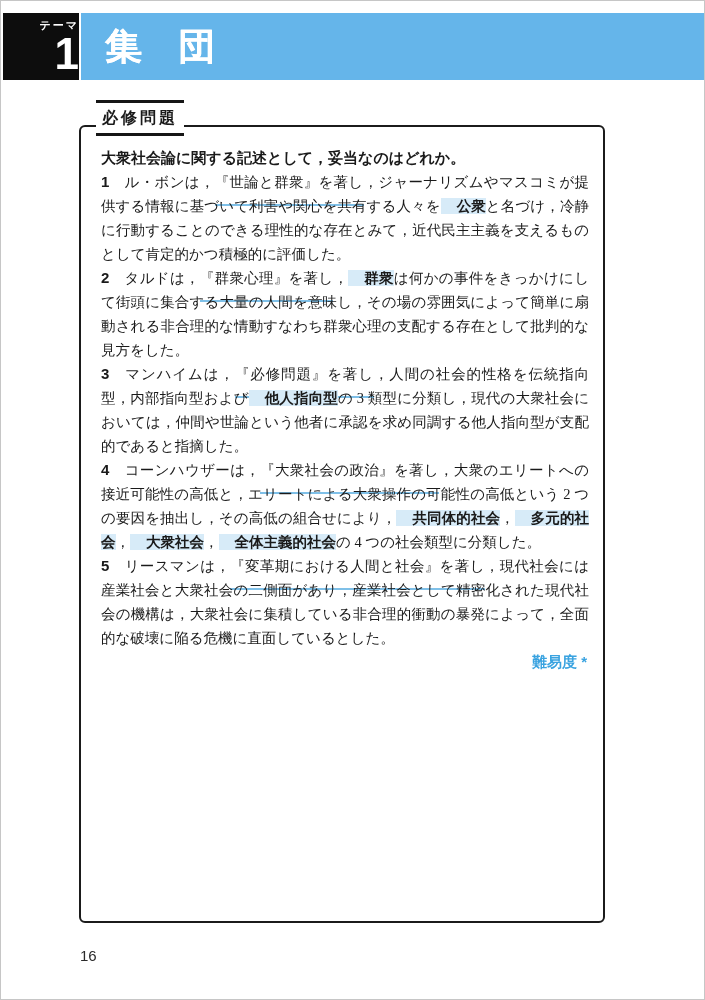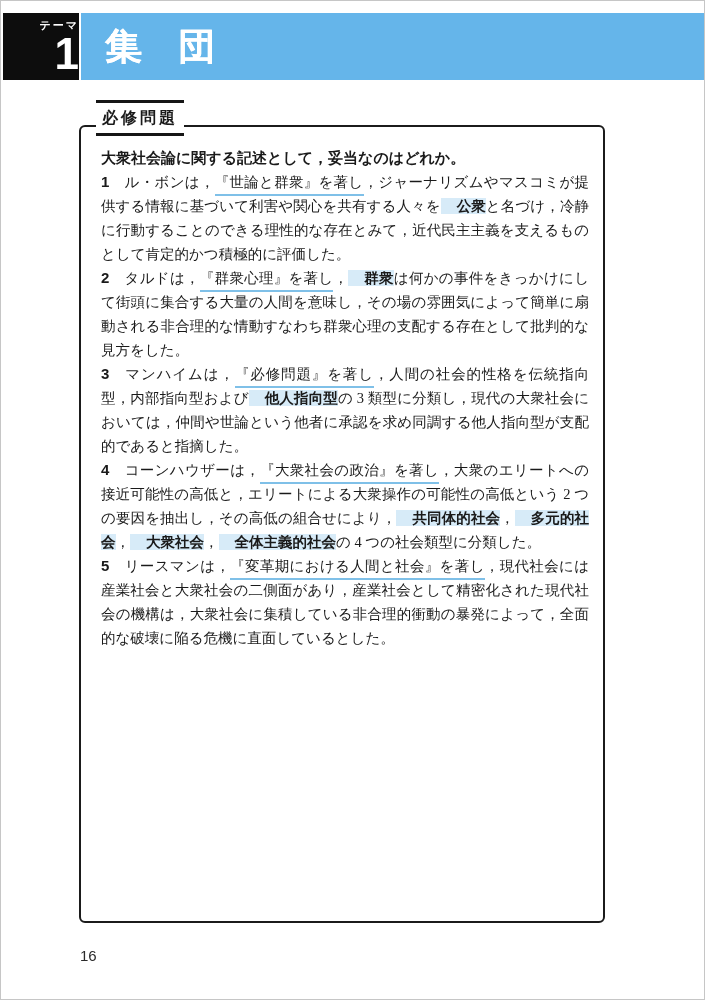--- a/index.html
+++ b/index.html
@@ -74,21 +74,21 @@
   }
   .choice{margin:0;}
   .choice .num{
     font-family:"Liberation Sans","DejaVu Sans",sans-serif;
     font-weight:bold;font-size:15px;
     padding-right:15px;
   }
   .choice .plain{}
   .choice .book{
     border-bottom:2px solid var(--underline-blue,#7fc0e8);
-    padding-bottom:4px;
+    padding-bottom:14px;
   }
   .choice .term{
     font-family:"Liberation Sans","DejaVu Sans",sans-serif;
     font-weight:bold;
     background:var(--hl-blue,#d7ebf8);
     padding-left:16px;
   }
   .difficulty{
     text-align:right;
     font-family:"Liberation Sans","DejaVu Sans",sans-serif;
@@ -123,18 +123,19 @@
   <div class="problem-box">
     <div class="box-content">
       <div class="prompt">大衆社会論に関する記述として，妥当なのはどれか。</div>
       <div class="choices">
           <div class="choice"><span class="num">1</span><span class="plain">ル・ボンは，</span><span class="book">『世論と群衆』を著し</span><span class="plain">，ジャーナリズムやマスコミが提供する情報に基づいて利害や関心を共有する人々を</span><span class="term">公衆</span><span class="plain">と名づけ，冷静に行動することのできる理性的な存在とみて，近代民主主義を支えるものとして肯定的かつ積極的に評価した。</span></div>
           <div class="choice"><span class="num">2</span><span class="plain">タルドは，</span><span class="book">『群衆心理』を著し</span><span class="plain">，</span><span class="term">群衆</span><span class="plain">は何かの事件をきっかけにして街頭に集合する大量の人間を意味し，その場の雰囲気によって簡単に扇動される非合理的な情動すなわち群衆心理の支配する存在として批判的な見方をした。</span></div>
           <div class="choice"><span class="num">3</span><span class="plain">マンハイムは，</span><span class="book">『必修問題』を著し</span><span class="plain">，人間の社会的性格を伝統指向型，内部指向型および</span><span class="term">他人指向型</span><span class="plain">の 3 類型に分類し，現代の大衆社会においては，仲間や世論という他者に承認を求め同調する他人指向型が支配的であると指摘した。</span></div>
           <div class="choice"><span class="num">4</span><span class="plain">コーンハウザーは，</span><span class="book">『大衆社会の政治』を著し</span><span class="plain">，大衆のエリートへの接近可能性の高低と，エリートによる大衆操作の可能性の高低という 2 つの要因を抽出し，その高低の組合せにより，</span><span class="term">共同体的社会</span><span class="plain">，</span><span class="term">多元的社会</span><span class="plain">，</span><span class="term">大衆社会</span><span class="plain">，</span><span class="term">全体主義的社会</span><span class="plain">の 4 つの社会類型に分類した。</span></div>
           <div class="choice"><span class="num">5</span><span class="plain">リースマンは，</span><span class="book">『変革期における人間と社会』を著し</span><span class="plain">，現代社会には産業社会と大衆社会の二側面があり，産業社会として精密化された現代社会の機構は，大衆社会に集積している非合理的衝動の暴発によって，全面的な破壊に陥る危機に直面しているとした。</span></div>
         </div>
+      <div class="difficulty">難易度 *</div>
     </div>
   </div>
 
   <div class="page-number">16</div>
 
 </div>
 
 </body></html>

